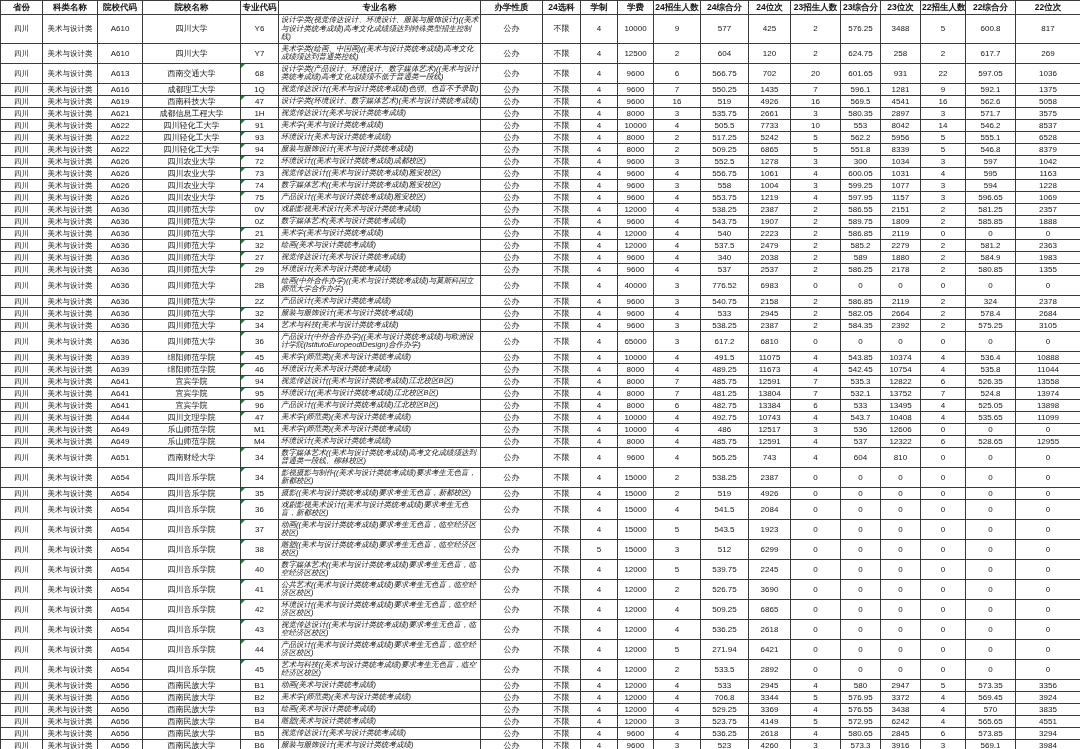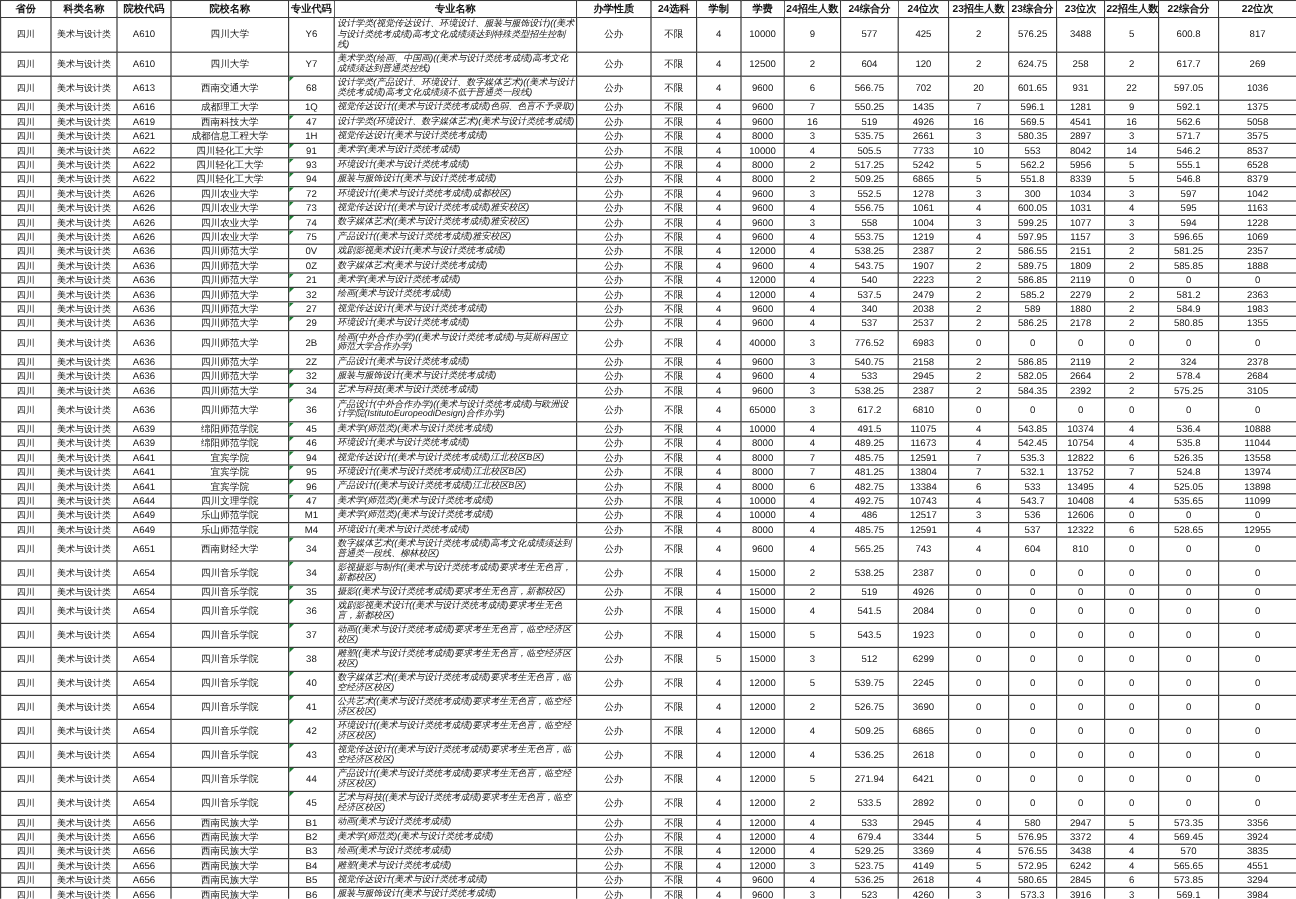--- a/index.html
+++ b/index.html
@@ -1032,21 +1032,21 @@
         <td class="c1"><span>美术与设计类</span></td>
         <td class="c2"><span>A656</span></td>
         <td class="c3"><span>西南民族大学</span></td>
         <td class="c4"><span>B2</span></td>
         <td class="c5"><span>美术学(师范类)(美术与设计类统考成绩)</span></td>
         <td class="c6"><span>公办</span></td>
         <td class="c7"><span>不限</span></td>
         <td class="c8"><span>4</span></td>
         <td class="c9"><span>12000</span></td>
         <td class="c10"><span>4</span></td>
-        <td class="c11"><span>679.4</span></td>
+        <td class="c11"><span>706.8</span></td>
         <td class="c12"><span>3344</span></td>
         <td class="c13"><span>5</span></td>
         <td class="c14"><span>576.95</span></td>
         <td class="c15"><span>3372</span></td>
         <td class="c16"><span>4</span></td>
         <td class="c17"><span>569.45</span></td>
         <td class="c18"><span>3924</span></td>
       </tr>
       <tr>
         <td class="c0"><span>四川</span></td>

